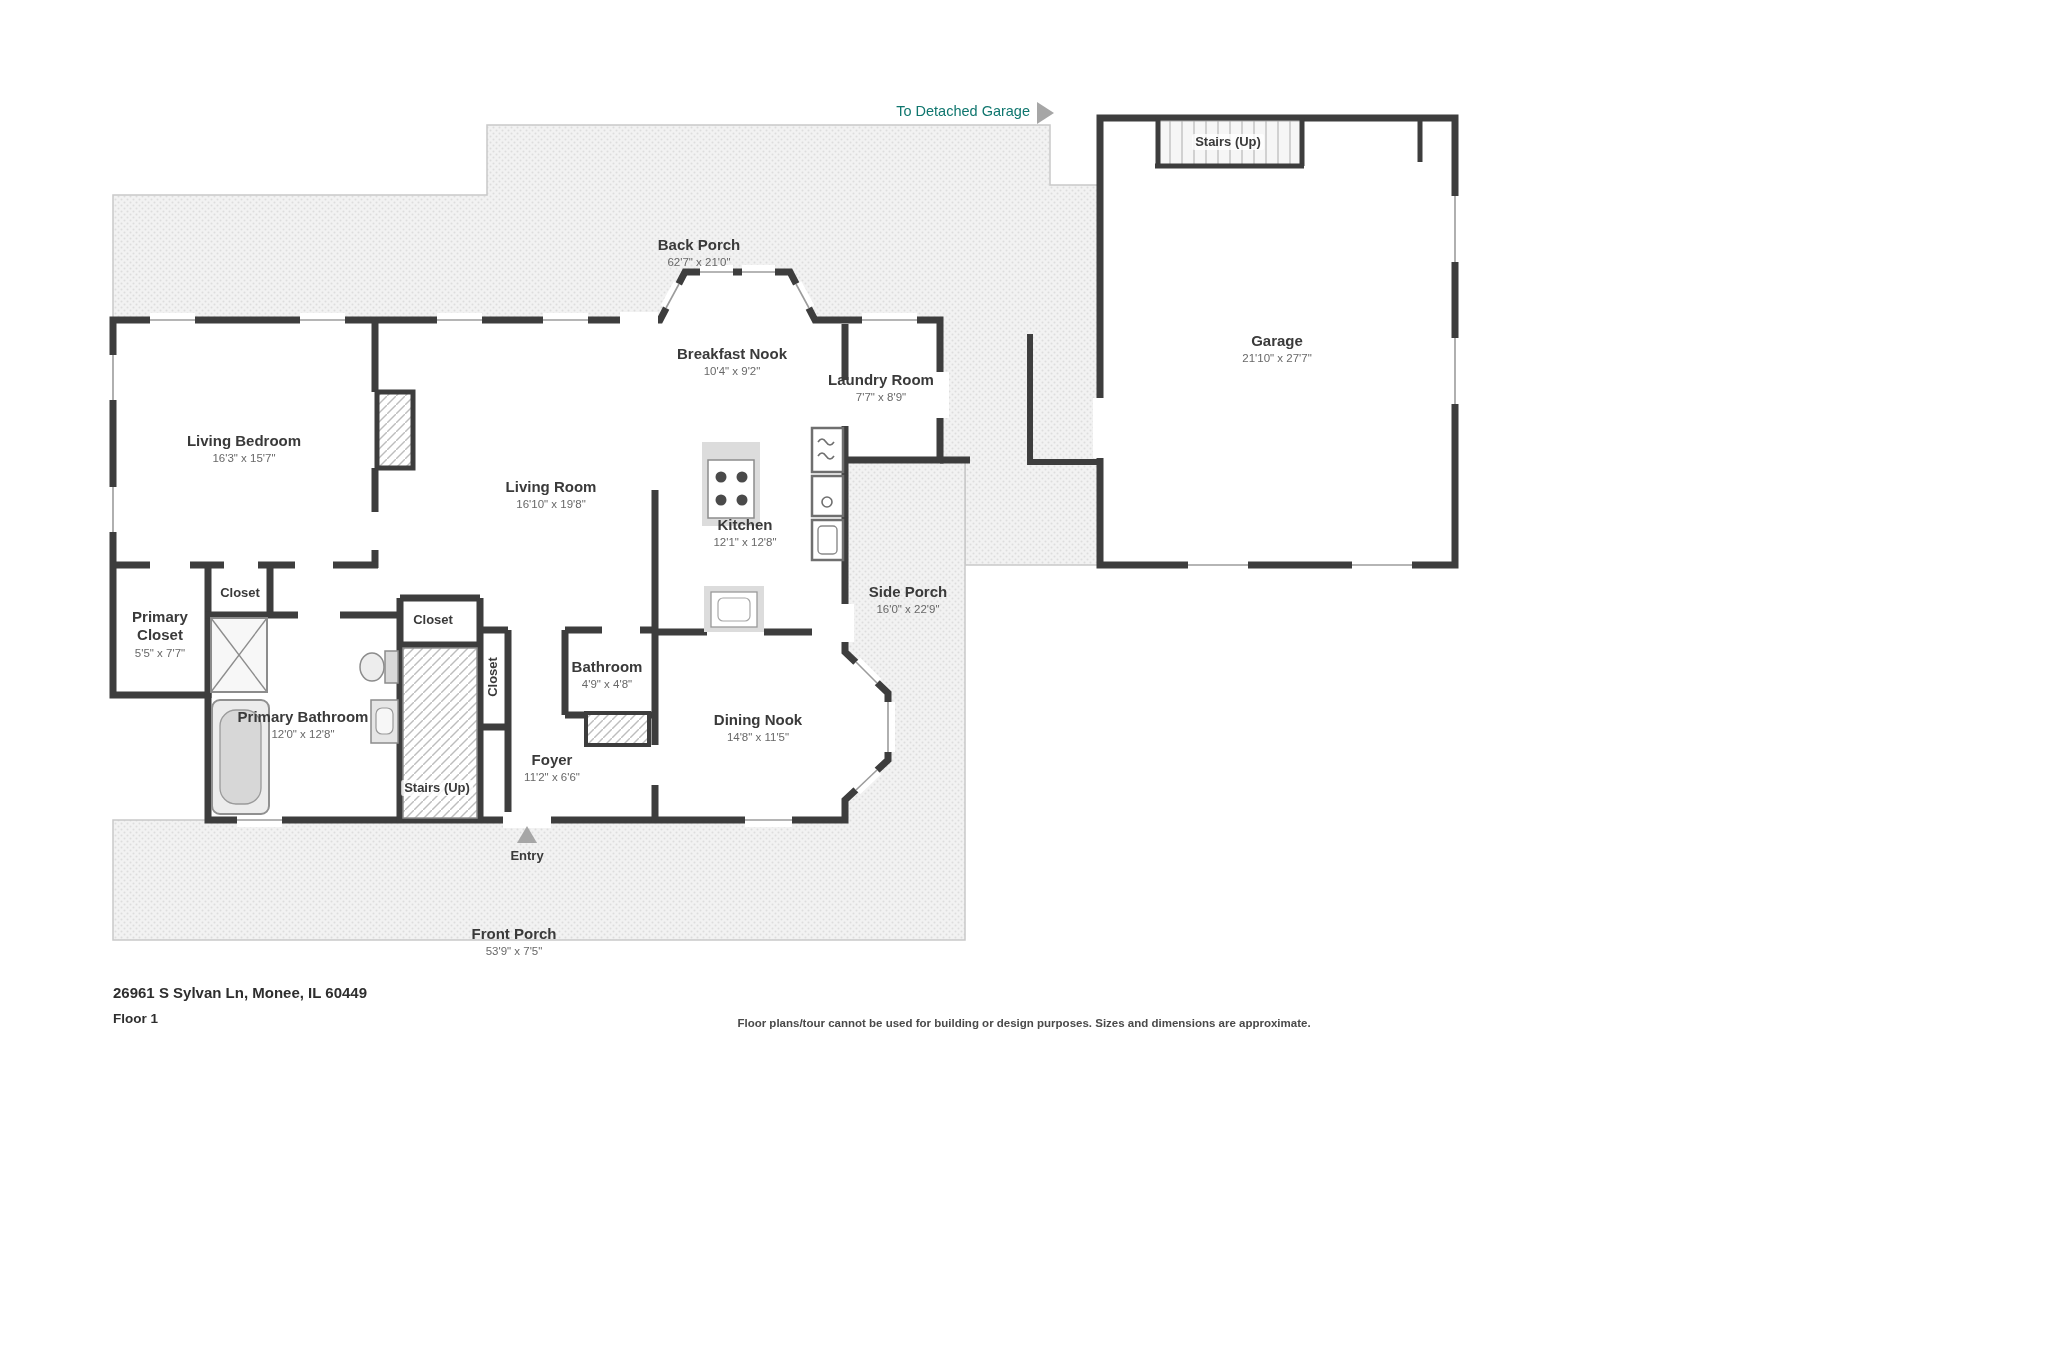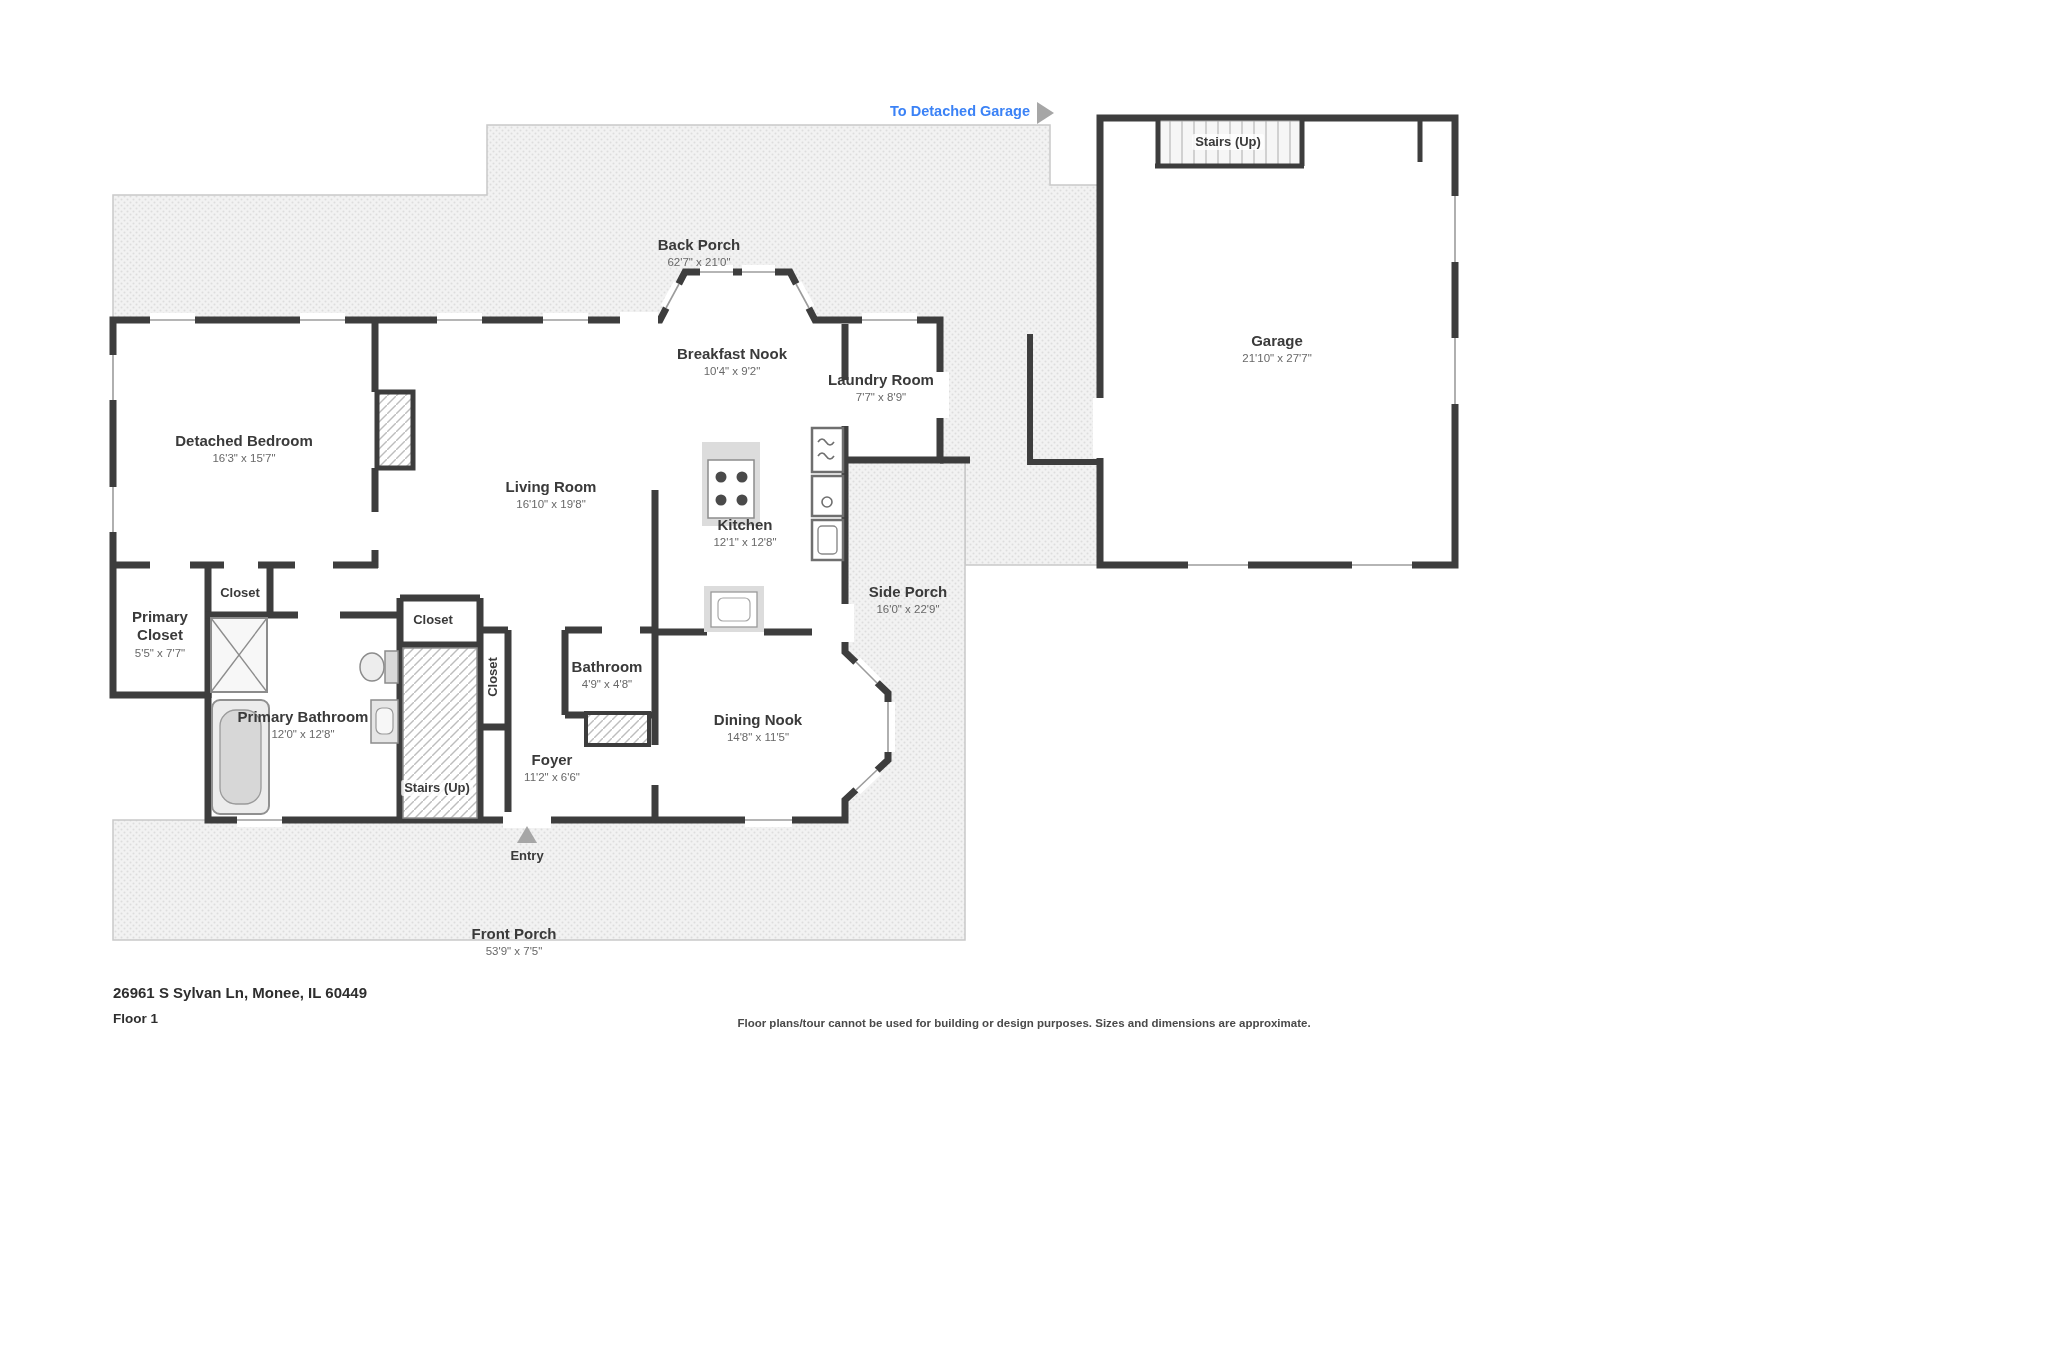--- a/index.html
+++ b/index.html
@@ -35,23 +35,23 @@
     line-height: 1.35;
     white-space: nowrap;
     margin-top: 1px;
   }
   .room-label.rot {
     transform: translate(-50%, -50%) rotate(-90deg);
   }
   .annot-label {
     position: absolute;
     transform: translateX(-100%);
-    font-weight: bold;
+    font-weight: normal;
     font-size: 14.5px;
-    color: #3b82f6;
+    color: #0f766e;
     white-space: nowrap;
     z-index: 5;
   }
   .entry-label {
     position: absolute;
     transform: translateX(-50%);
     font-weight: bold;
     font-size: 13px;
     color: #3a3a3a;
     z-index: 5;
@@ -282,21 +282,21 @@
   <div class="room-label" style="left:1277px; top:332px;">
     <div class="room-name">Garage</div>
     <div class="room-dims">21'10" x 27'7"</div>
   </div>
 
   <div class="room-label" style="left:1228px; top:134px;">
     <div class="room-name sm halo">Stairs (Up)</div>
   </div>
 
   <div class="room-label" style="left:244px; top:432px;">
-    <div class="room-name">Detached Bedroom</div>
+    <div class="room-name">Living Bedroom</div>
     <div class="room-dims">16'3" x 15'7"</div>
   </div>
 
   <div class="room-label" style="left:507px; top:478px;margin-left:44px;">
     <div class="room-name">Living Room</div>
     <div class="room-dims">16'10" x 19'8"</div>
   </div>
 
   <div class="room-label" style="left:745px; top:516px;">
     <div class="room-name">Kitchen</div>

